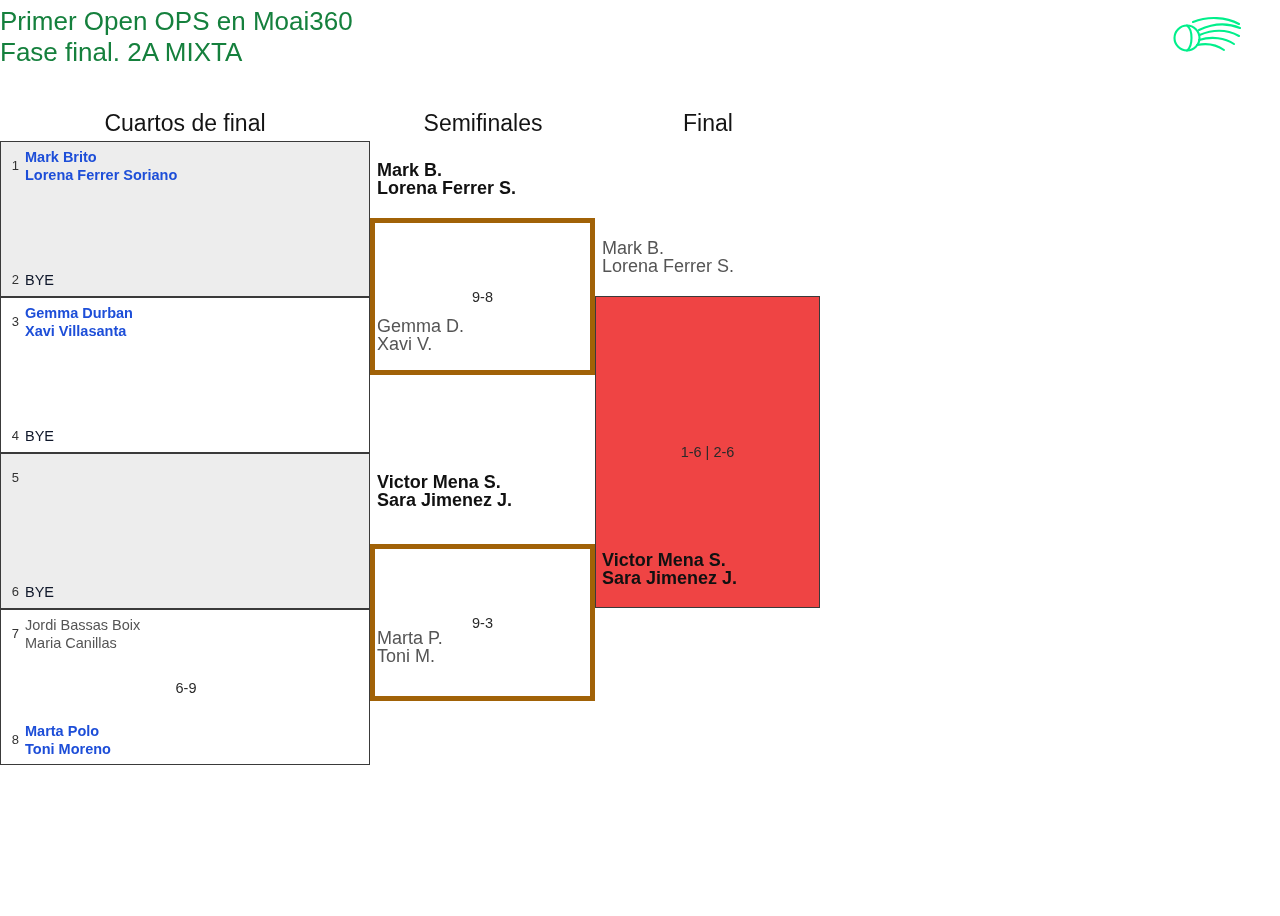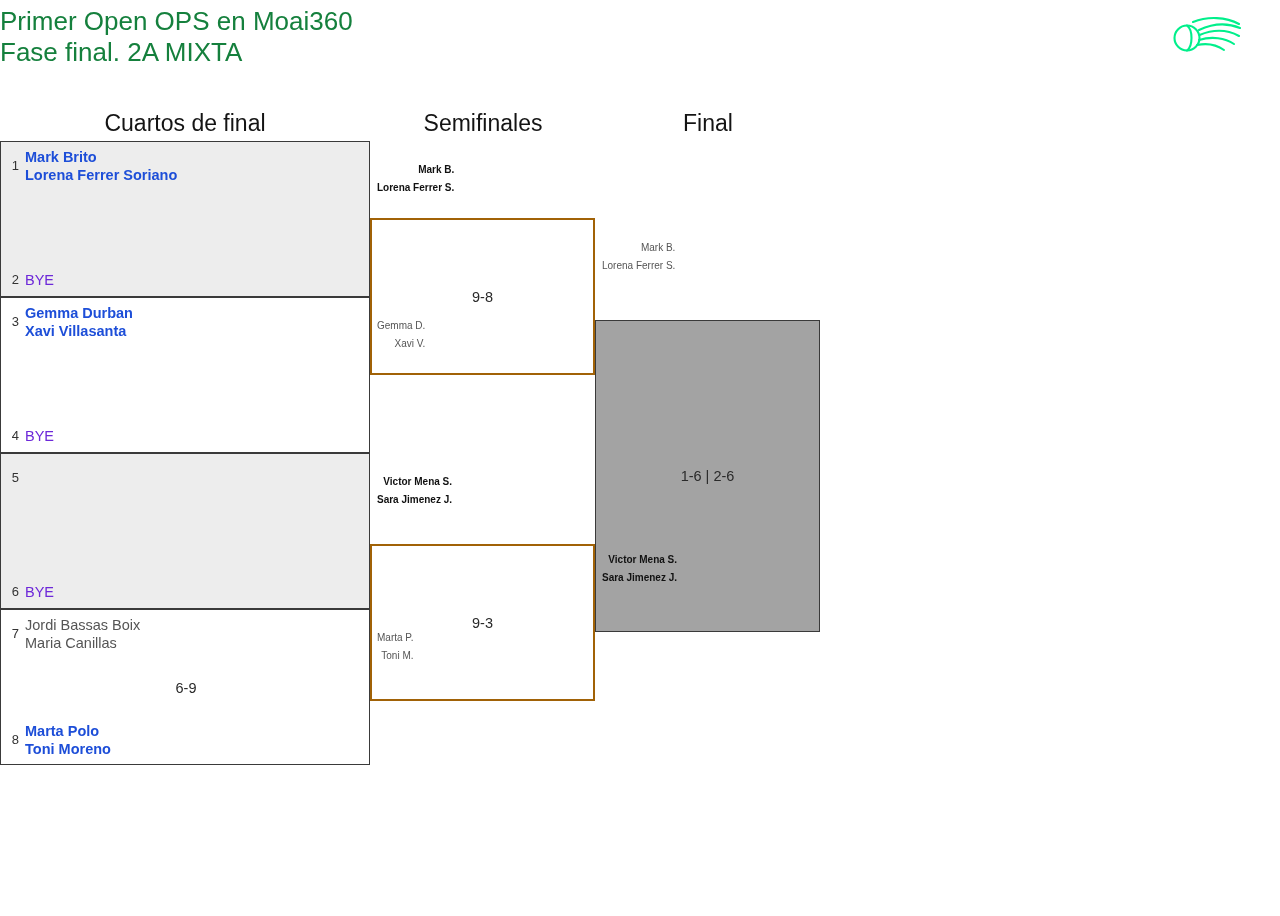--- a/index.html
+++ b/index.html
@@ -110,21 +110,21 @@
   .seed.single { line-height: 20px; }
 
   .team {
     font-size: 14.5px;
     line-height: 18px;
     white-space: nowrap;
   }
   .team .ln { display: block; }
   .team.winner { font-weight: 700; color: #1d4ed8; }
   .team.loser  { font-weight: 400; color: #555555; }
-  .team.bye    { font-weight: 400; color: #6d28d9; font-size: 14.5px; line-height: 20px; }
+  .team.bye    { font-weight: 400; color: #0f172a; font-size: 14.5px; line-height: 20px; }
 
   .qf-score {
     position: absolute;
     left: 0;
     top: 0;
     width: 370px;
     height: 156px;
     display: flex;
     align-items: center;
     justify-content: center;
@@ -132,58 +132,56 @@
     color: #2a2a2a;
     pointer-events: none;
   }
 
   
   .sf-box {
     position: absolute;
     left: 370px;
     width: 225px;
     height: 157px;
-    border: 2px solid #a16207;
+    border: 5px solid #a16207;
     background: #ffffff;
   }
   .sf-score {
     position: absolute;
     left: 0;
     top: 0;
     width: 100%;
     height: 100%;
     display: flex;
     align-items: center;
     justify-content: center;
     font-size: 14.5px;
     color: #2a2a2a;
   }
 
   
   .slot-label {
     position: absolute;
-    font-size: 10px;
+    font-size: 18px;
     line-height: 18px;
     white-space: nowrap;
-    text-align: right;
   }
   .slot-label .ln { display: block; }
   .slot-label.winner { font-weight: 700; color: #111111; }
   .slot-label.loser  { font-weight: 400; color: #555555; }
 
   
   .f-box {
     position: absolute;
     left: 595px;
     top: 296px;
     width: 225px;
     height: 312px;
     border: 1px solid #3a3a3a;
-    background: #a3a3a3;
-    margin-top: 24px;
+    background: #ef4444;
   }
   .f-score {
     position: absolute;
     left: 0;
     top: 0;
     width: 100%;
     height: 100%;
     display: flex;
     align-items: center;
     justify-content: center;

